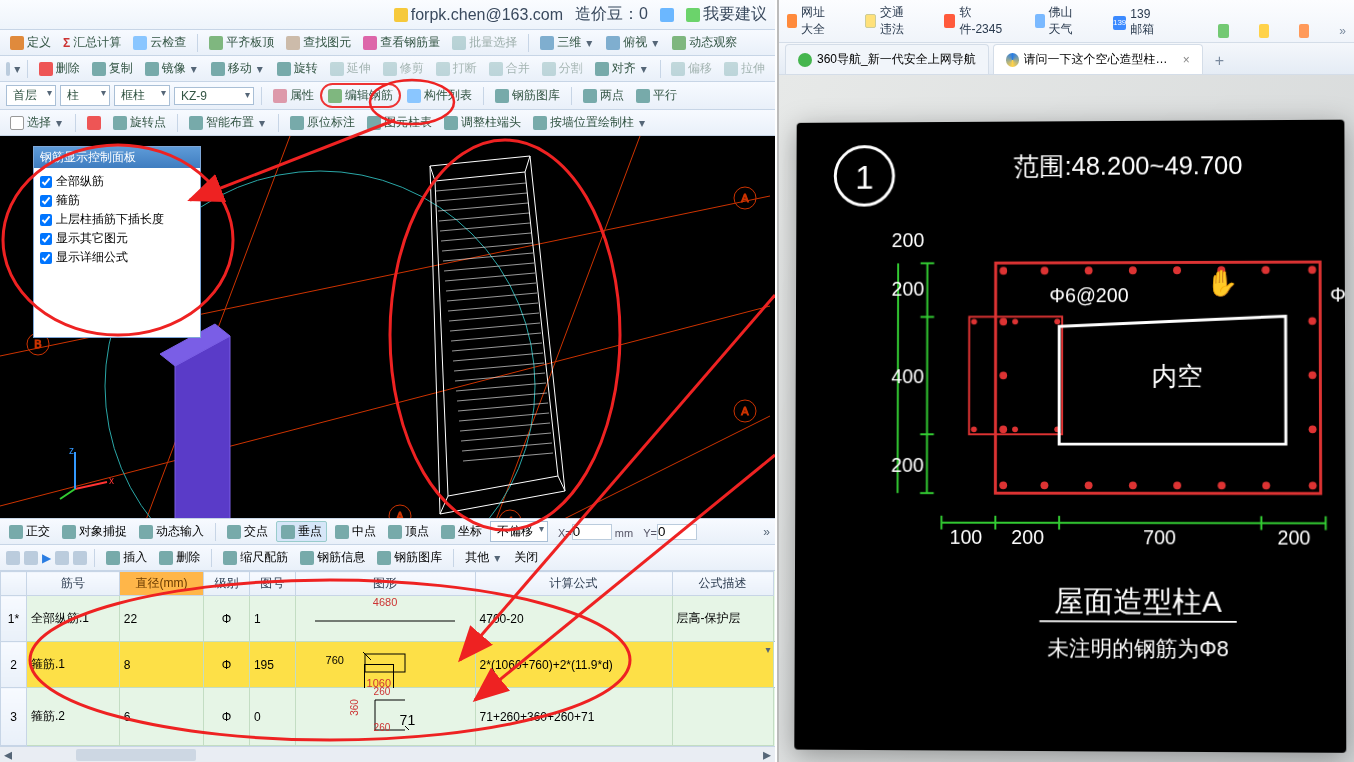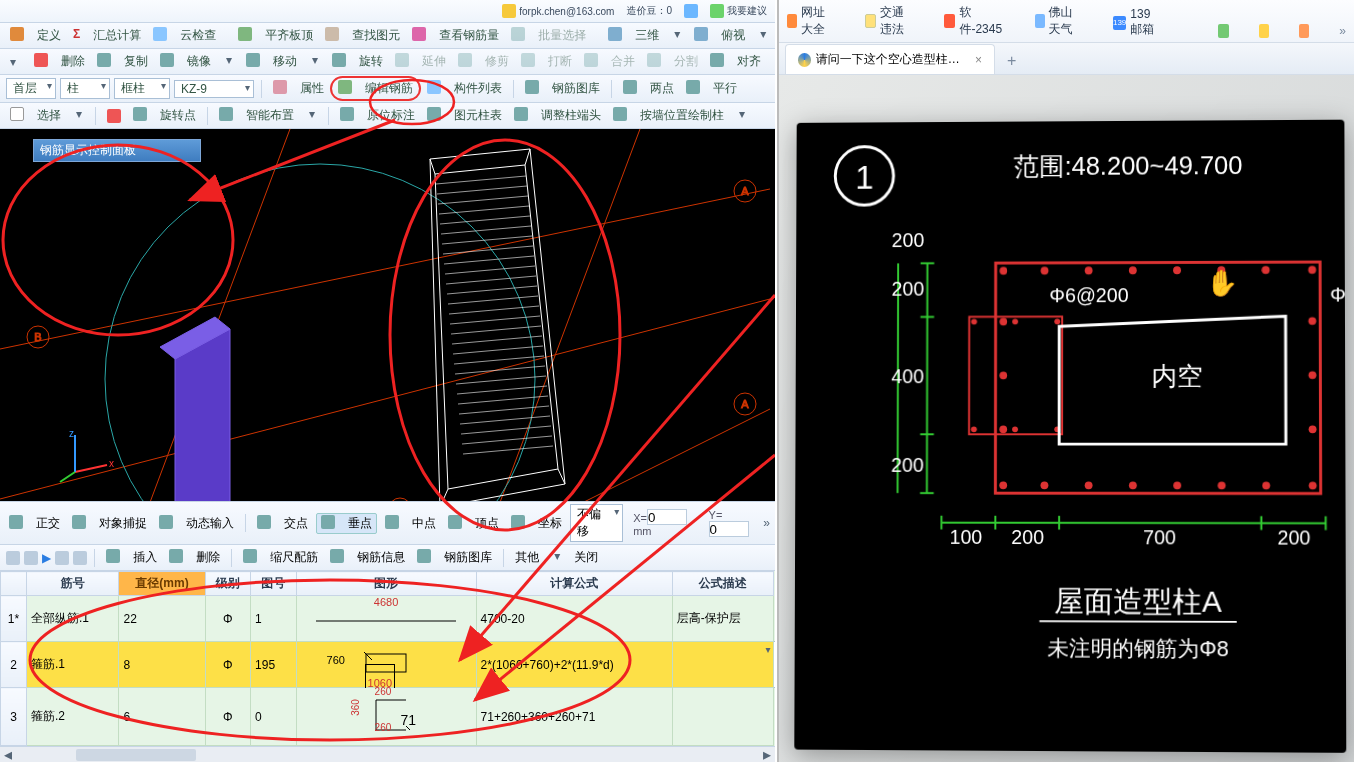--- a/index.html
+++ b/index.html
@@ -1,27 +1,27 @@
 <!DOCTYPE html>
 <html><head>
 <meta charset="utf-8">
 <style>
   * { box-sizing: border-box; margin: 0; padding: 0; font-family: "Microsoft YaHei", SimSun, sans-serif; }
   body { width: 1354px; height: 762px; overflow: hidden; background: #fff; position: relative; }
 
   
   .left-app { position: absolute; left: 0; top: 0; width: 775px; height: 762px; display: flex; flex-direction: column; }
 
-  .topbar { background: linear-gradient(#fafcff, #eef4fb); border-bottom: 1px solid #c7d5e6; padding: 4px 8px; display: flex; align-items: center; gap: 12px; font-size: 10px; color: #3a4a5e; }
+  .topbar { background: linear-gradient(#fafcff, #eef4fb); border-bottom: 1px solid #c7d5e6; padding: 4px 8px; display: flex; align-items: center; gap: 12px; font-size: 16px; color: #3a4a5e; }
   .topbar .spacer { flex: 1; }
   .topbar .tb-item { display: flex; align-items: center; gap: 3px; cursor: pointer; }
   .topbar .ic { width: 14px; height: 14px; border-radius: 2px; display: inline-block; }
 
   .toolbar { background: linear-gradient(#f7faff, #e9f0f9); border-bottom: 1px solid #c7d5e6; padding: 3px 6px; display: flex; align-items: center; gap: 4px; font-size: 12px; color: #354; flex-wrap: nowrap; overflow: hidden; }
-  .tbtn { display: flex; align-items: flex-start; gap: 13px; padding: 1px 4px; cursor: pointer; border-radius: 2px; white-space: nowrap; }
+  .tbtn { display: flex; align-items: center; gap: 3px; padding: 1px 4px; cursor: pointer; border-radius: 2px; white-space: nowrap; }
   .ticon { width: 14px; height: 14px; display: inline-block; background: #7aa; border-radius: 2px; }
   .sep { width: 1px; height: 18px; background: #c7d5e6; margin: 0 3px; }
   .dd { width: 10px; text-align: center; color: #567; }
   .sel { background: #fff; border: 1px solid #a9bfd6; padding: 1px 14px 1px 6px; position: relative; min-width: 50px; font-size: 12px; }
   .sel::after { content: "▾"; position: absolute; right: 3px; top: 1px; font-size: 10px; color: #567; }
 
   .viewport { flex: 1; background: #000; position: relative; overflow: hidden; }
 
   .rebar-panel { position: absolute; left: 33px; top: 10px; width: 168px; background: #fff; border: 1px solid #7ea7d8; font-size: 12px; z-index: 5; }
   .rebar-title { background: linear-gradient(#5e9bd8, #3f7dc0); color: #fff; padding: 2px 6px; font-size: 12px; }
@@ -31,21 +31,21 @@
 
   .axis-widget { position: absolute; left: 55px; bottom: 14px; width: 60px; height: 60px; }
 
   .snap-bar { background: linear-gradient(#f7faff, #e9f0f9); border-top: 1px solid #c7d5e6; border-bottom: 1px solid #c7d5e6; padding: 2px 5px; display: flex; align-items: center; gap: 4px; font-size: 12px; }
   .coord { font-size: 11px; color: #556; margin-left: 6px; }
 
   .tbl-toolbar { background: linear-gradient(#f7faff, #e9f0f9); border-bottom: 1px solid #c7d5e6; padding: 3px 6px; display: flex; align-items: center; gap: 4px; font-size: 12px; }
 
   .table-wrap { flex: 0 0 175px; overflow: auto; background: #e6f5e6; }
   table.rebar { border-collapse: collapse; width: 100%; font-size: 12px; }
-  table.rebar th { background: linear-gradient(#f7faff, #e9f0f9); border: 1px solid #c7d5e6; padding: 3px 4px; font-weight: bold; color: #2a3a4e; }
+  table.rebar th { background: linear-gradient(#f7faff, #e9f0f9); border: 1px solid #c7d5e6; padding: 3px 4px; font-weight: normal; color: #2a3a4e; }
   table.rebar th.orange { background: #ffb649; color: #6b3b00; }
   table.rebar td { border: 1px solid #c3ddc3; padding: 4px; background: #e6f5e6; }
   table.rebar tr.sel td { background: #fde047; }
   .rownum { background: linear-gradient(#f7faff, #e9f0f9) !important; text-align: center; width: 26px; border: 1px solid #c7d5e6 !important; }
   .shape-cell { text-align: center; color: #c33; position: relative; height: 46px; }
   .shape-cell svg { display: inline-block; }
 
   .scrollbar { height: 16px; background: #e9edf3; border-top: 1px solid #c7d5e6; display: flex; align-items: center; }
   .sb-track { flex: 1; height: 14px; background: #e9edf3; position: relative; }
   .sb-thumb { position: absolute; left: 60px; width: 120px; height: 12px; top: 1px; background: #cdd7e3; border-radius: 2px; }
@@ -342,20 +342,42 @@
           <line x1="459" y1="285" x2="549" y2="277"></line>
         <line x1="460" y1="295" x2="550" y2="287"></line>
           <line x1="461" y1="305" x2="551" y2="297"></line>
         <line x1="462" y1="315" x2="552" y2="307"></line>
           <line x1="463" y1="325" x2="553" y2="317"></line>
       </g>
     </svg>
 
     <div class="rebar-panel">
       <div class="rebar-title">钢筋显示控制面板</div>
+      <div class="rebar-body">
+        <label class="rebar-item">
+            <input type="checkbox" checked="" style="">
+            <span>全部纵筋</span>
+          </label>
+        <label class="rebar-item">
+            <input type="checkbox" checked="" style="">
+            <span>箍筋</span>
+          </label>
+        <label class="rebar-item">
+            <input type="checkbox" checked="" style="">
+            <span>上层柱插筋下插长度</span>
+          </label>
+        <label class="rebar-item">
+            <input type="checkbox" checked="" style="">
+            <span>显示其它图元</span>
+          </label>
+        <label class="rebar-item">
+            <input type="checkbox" checked="" style="">
+            <span>显示详细公式</span>
+          </label>
+      </div>
     </div>
 
     <svg class="axis-widget" viewBox="0 0 60 60">
       <line x1="20" y1="45" x2="52" y2="38" stroke="#f33" stroke-width="2"></line>
         <text x="54" y="40" fill="#f33" font-size="10">x</text>
       <line x1="20" y1="45" x2="20" y2="8" stroke="#39f" stroke-width="2"></line>
         <text x="14" y="10" fill="#39f" font-size="10">z</text>
       <line x1="20" y1="45" x2="5" y2="55" stroke="#3c3" stroke-width="2"></line>
     </svg>
   </div>
@@ -559,20 +581,24 @@
         <span class="bm-ic" style="background:#3c8aff;color:#fff;font-size:8px;text-align:center;line-height:14px">139</span>
         <span>139邮箱</span>
       </span>
     <span style="flex:1"></span>
     <span class="bm-ic" style="background:#73c973"></span>
     <span class="bm-ic" style="background:#ffd24a"></span>
     <span class="bm-ic" style="background:#ff9a5a"></span>
     <span style="color:#7a8a9e">»</span>
   </div>
   <div class="tab-bar">
+    <div class="tab">
+      <span class="favico" style="background:#45b64e"></span>
+      <span class="tx">360导航_新一代安全上网导航</span>
+    </div>
     <div class="tab active">
       <span class="favico" style="background:conic-gradient(#2a7de2,#ffd24a,#2a7de2)"></span>
       <span class="tx">请问一下这个空心造型柱怎么布</span>
       <span class="close">×</span>
     </div>
     <div class="newtab">+</div>
   </div>
 
   <div class="photo-area">
     <div class="cad-photo">

